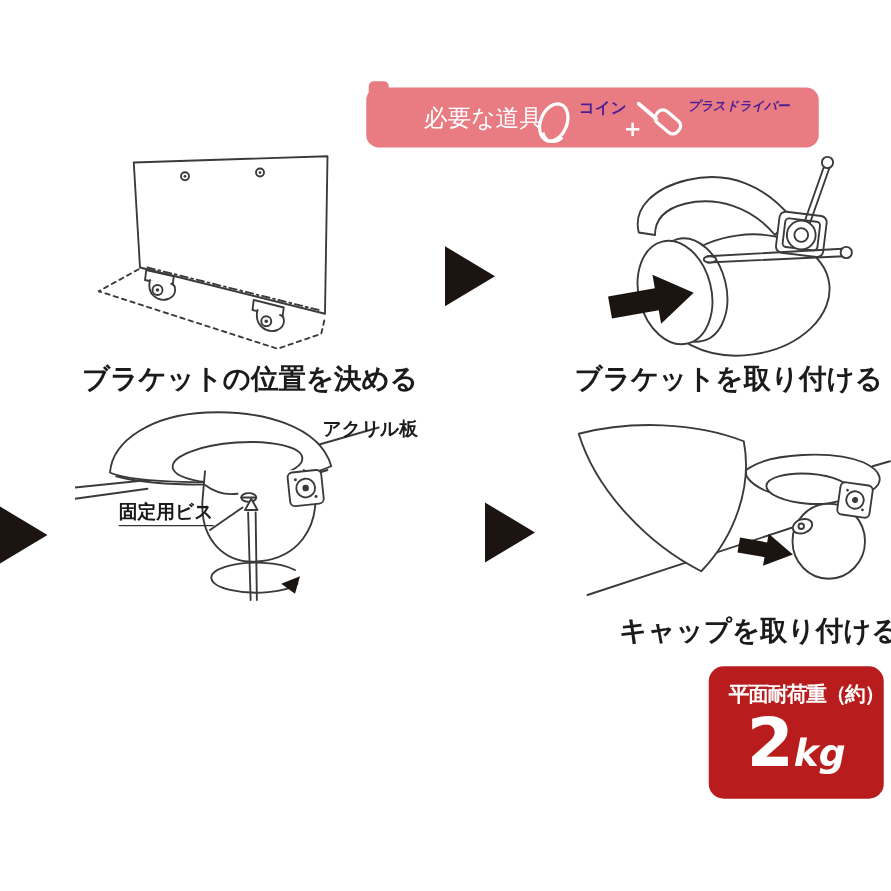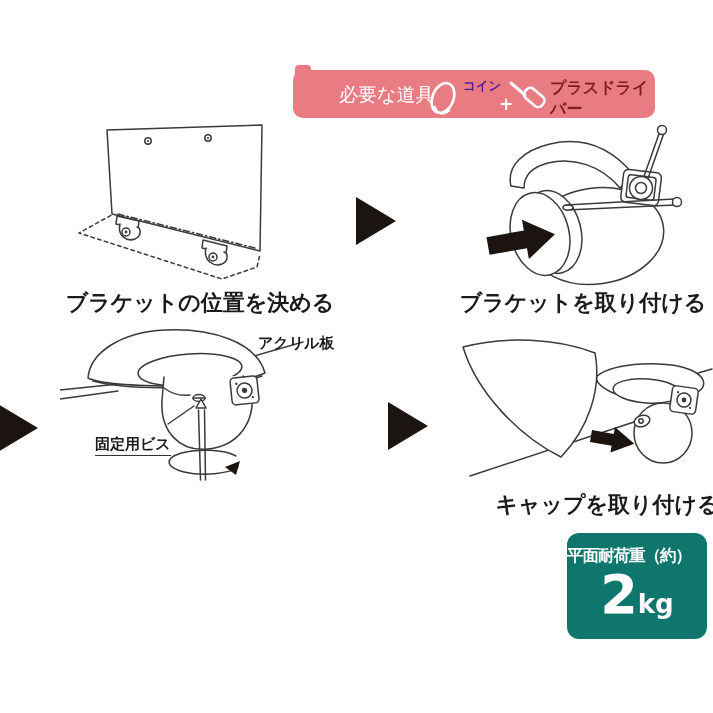--- a/index.html
+++ b/index.html
@@ -13,51 +13,51 @@
   
   .banner{position:absolute;left:293px;top:70px;width:362px;height:48px;
     background:#e87c82;border-radius:10px;}
   .banner-tab{position:absolute;left:2px;top:-5px;width:16px;height:10px;
     background:#e87c82;border-radius:4px 4px 0 0;}
   .banner-label{position:absolute;left:15px;top:12px;font-size:19px;font-weight:400;color:#fff;margin-left:31px;}
   .coin-svg{position:absolute;left:136px;top:9px;}
   .coin-label{position:absolute;left:170px;top:8px;font-size:12.5px;font-weight:700;color:#4c1d95;font-family:Liberation Serif, serif;}
   .plus-mark{position:absolute;left:206px;top:24px;font-size:17px;font-weight:800;color:#fff;}
   .driver-svg{position:absolute;left:214px;top:10px;}
-  .driver-label{position:absolute;left:257px;top:8px;font-size:16px;font-weight:700;color:#7f1d1d;}
+  .driver-label{position:absolute;left:257px;top:8px;font-size:10px;font-weight:700;color:#4c1d95;font-style:italic;}
   
   .fig1{position:absolute;left:55px;top:120px;}
   .fig2{position:absolute;left:480px;top:122px;}
   .fig3{position:absolute;left:60px;top:328px;}
   .fig4{position:absolute;left:415px;top:333px;}
   
   .caption{position:absolute;font-size:22px;font-weight:600;color:#1b1b1b;
     text-align:center;white-space:nowrap;}
   .cap1{left:45px;top:288px;width:310px;font-family:Liberation Mono, monospace;}
   .cap2{left:458px;top:288px;width:250px;}
   .cap3{left:65px;top:490px;width:310px;}
   .cap4{left:455px;top:490px;width:305px;}
   
   .part-label{position:absolute;font-size:15px;font-weight:600;color:#1b1b1b;white-space:nowrap;text-align:right;}
   .label-acrylic{left:258px;top:334px;}
-  .label-screw{left:95px;top:435px;border-bottom:1.5px solid #333;padding-bottom:1px;}
+  .label-screw{left:95px;top:400px;border-bottom:1.5px solid #333;padding-bottom:1px;}
   
   .tri{position:absolute;width:0;height:0;
     border-top:24px solid transparent;border-bottom:24px solid transparent;
     border-left:40px solid #1b1410;}
   .tri1{left:356px;top:197px;}
   .tri2{left:-2px;top:404px;}
   .tri3{left:388px;top:402px;}
   
   .specbox{position:absolute;left:567px;top:533px;width:140px;height:106px;
-    background:#0f766e;border-radius:12px;color:#fff;text-align:left;}
+    background:#b91c1c;border-radius:12px;color:#fff;text-align:right;}
   .spec-label{margin-top:12px;font-size:16.5px;font-weight:700;letter-spacing:-1px;}
   .spec-valrow{display:flex;justify-content:center;align-items:baseline;margin-top:1px;}
   .spec-value{font-size:54px;font-weight:800;line-height:1;}
-  .spec-unit{font-size:26px;font-weight:800;line-height:1;}
+  .spec-unit{font-size:30px;font-weight:800;line-height:1;font-style:italic;}
   svg{display:block;}
   .ln{fill:none;stroke:#3a3a3a;stroke-width:1.5;stroke-linejoin:round;stroke-linecap:round;}
   .wh{fill:#ffffff;stroke:#3a3a3a;stroke-width:1.5;stroke-linejoin:round;stroke-linecap:round;}
   .blk{fill:#1b1410;stroke:none;}
 </style>
 </head>
 <body>
 
 <div id="canvas">
 

